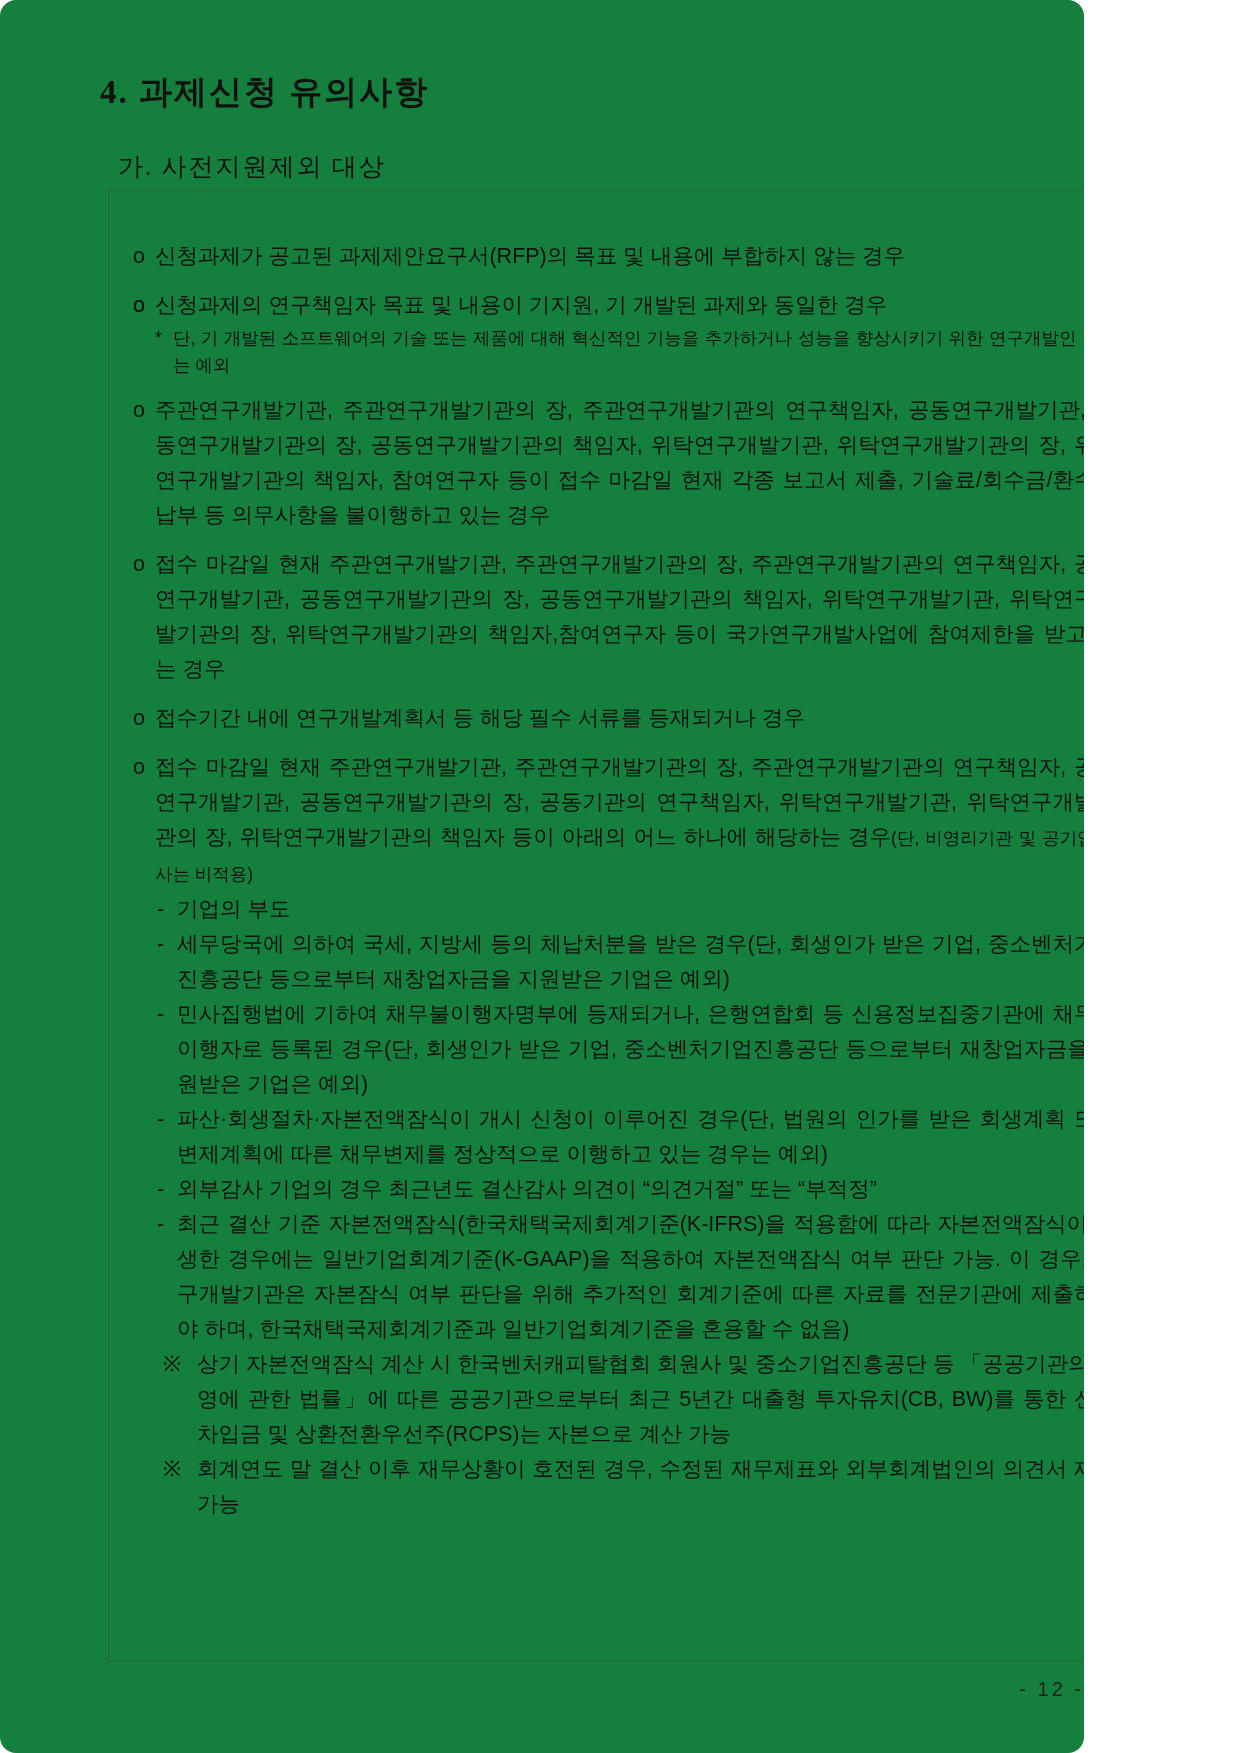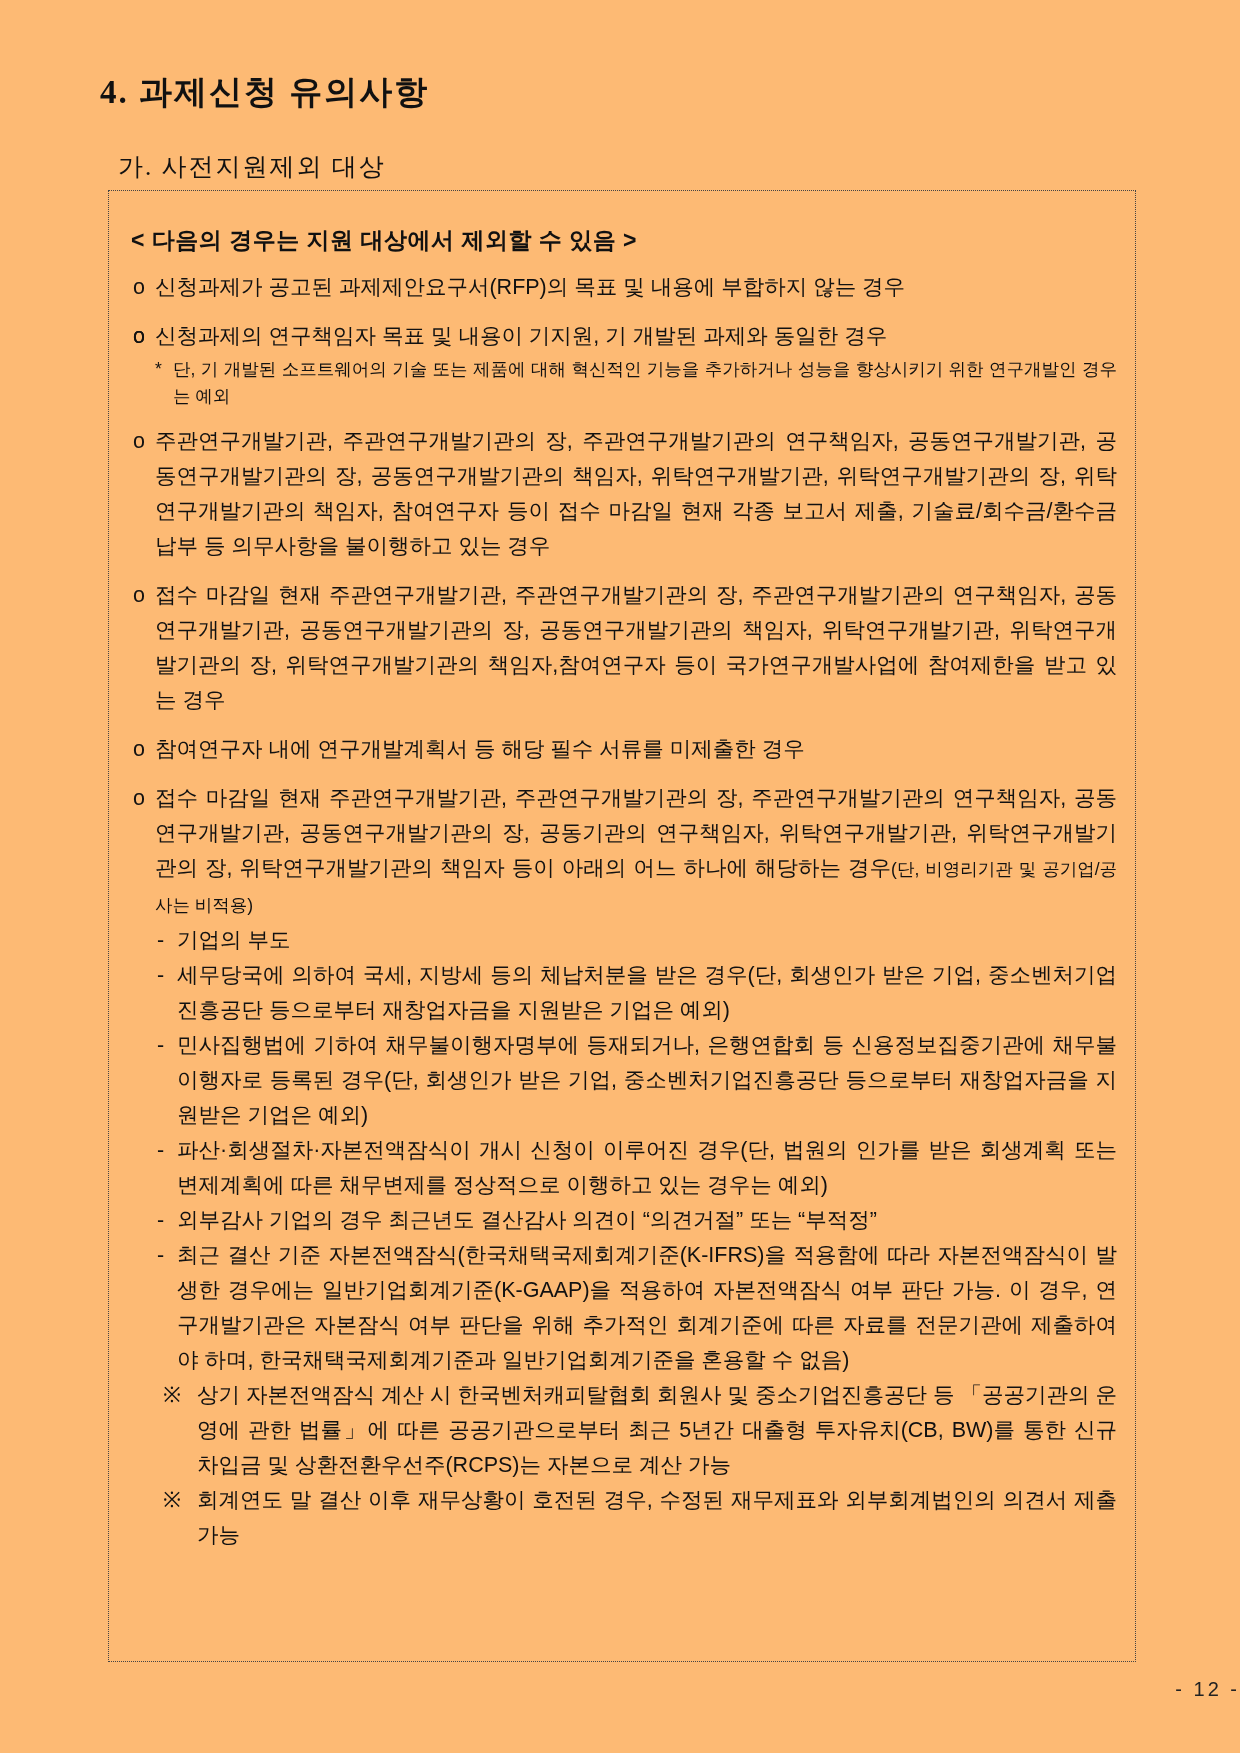--- a/index.html
+++ b/index.html
@@ -1,18 +1,18 @@
 <!DOCTYPE html>
 <html><head>
 <meta charset="utf-8">
 <style>
   html,body { margin:0; padding:0; background:#ffffff; }
   .page {
-    position:relative; width:1240px; height:1753px; background:#fdba74;
-    color:#111; font-family:"Liberation Sans", sans-serif; overflow:hidden;
+    position:relative; width:1084px; height:1753px; background:#15803d;
+    color:#111; font-family:"Liberation Sans", sans-serif; overflow:hidden;border-radius:16px;
   }
   .title {
     position:absolute; left:100px; top:70px;
     font-family:"Liberation Serif", serif; font-weight:bold;
     font-size:33px; letter-spacing:2px;
   }
   .subtitle {
     position:absolute; left:118px; top:150px;
     font-family:"Liberation Serif", serif; font-weight:normal;
     font-size:25px; letter-spacing:2px;
@@ -53,21 +53,20 @@
 </style>
 </head>
 <body>
 
 <div class="page">
 
   <div class="title">4. 과제신청 유의사항</div>
   <div class="subtitle">가. 사전지원제외 대상</div>
 
   <div class="box">
-    <div class="box-heading">&lt; 다음의 경우는 지원 대상에서 제외할 수 있음 &gt;</div>
 
     <div class="bullet">
       <span class="mark">o</span><span>신청과제가 공고된 과제제안요구서(RFP)의 목표 및 내용에 부합하지 않는 경우</span>
     </div>
 
     <div class="bullet">
       <span class="mark">o</span>
     </div>
 
     <div class="bullet">
@@ -79,21 +78,21 @@
 
     <div class="bullet">
       <span class="mark">o</span><span>주관연구개발기관, 주관연구개발기관의 장, 주관연구개발기관의 연구책임자, 공동연구개발기관, 공동연구개발기관의 장, 공동연구개발기관의 책임자, 위탁연구개발기관, 위탁연구개발기관의 장, 위탁연구개발기관의 책임자, 참여연구자 등이 접수 마감일 현재 각종 보고서 제출, 기술료/회수금/환수금 납부 등 의무사항을 불이행하고 있는 경우</span>
     </div>
 
     <div class="bullet">
       <span class="mark">o</span><span>접수 마감일 현재 주관연구개발기관, 주관연구개발기관의 장, 주관연구개발기관의 연구책임자, 공동연구개발기관, 공동연구개발기관의 장, 공동연구개발기관의 책임자, 위탁연구개발기관, 위탁연구개발기관의 장, 위탁연구개발기관의 책임자,참여연구자 등이 국가연구개발사업에 참여제한을 받고 있는 경우</span>
     </div>
 
     <div class="bullet">
-      <span class="mark">o</span><span>참여연구자 내에 연구개발계획서 등 해당 필수 서류를 미제출한 경우</span>
+      <span class="mark">o</span><span>접수기간 내에 연구개발계획서 등 해당 필수 서류를 등재되거나 경우</span>
     </div>
 
     <div class="bullet">
       <span class="mark">o</span><span>접수 마감일 현재 주관연구개발기관, 주관연구개발기관의 장, 주관연구개발기관의 연구책임자, 공동연구개발기관, 공동연구개발기관의 장, 공동기관의 연구책임자, 위탁연구개발기관, 위탁연구개발기관의 장, 위탁연구개발기관의 책임자 등이 아래의 어느 하나에 해당하는 경우</span><span class="small-inline">(단, 비영리기관 및 공기업/공사는 비적용)</span>
     </div>
 
     <div class="dash">
       <span class="mark">-</span><span>기업의 부도</span>
     </div>
     <div class="dash">

